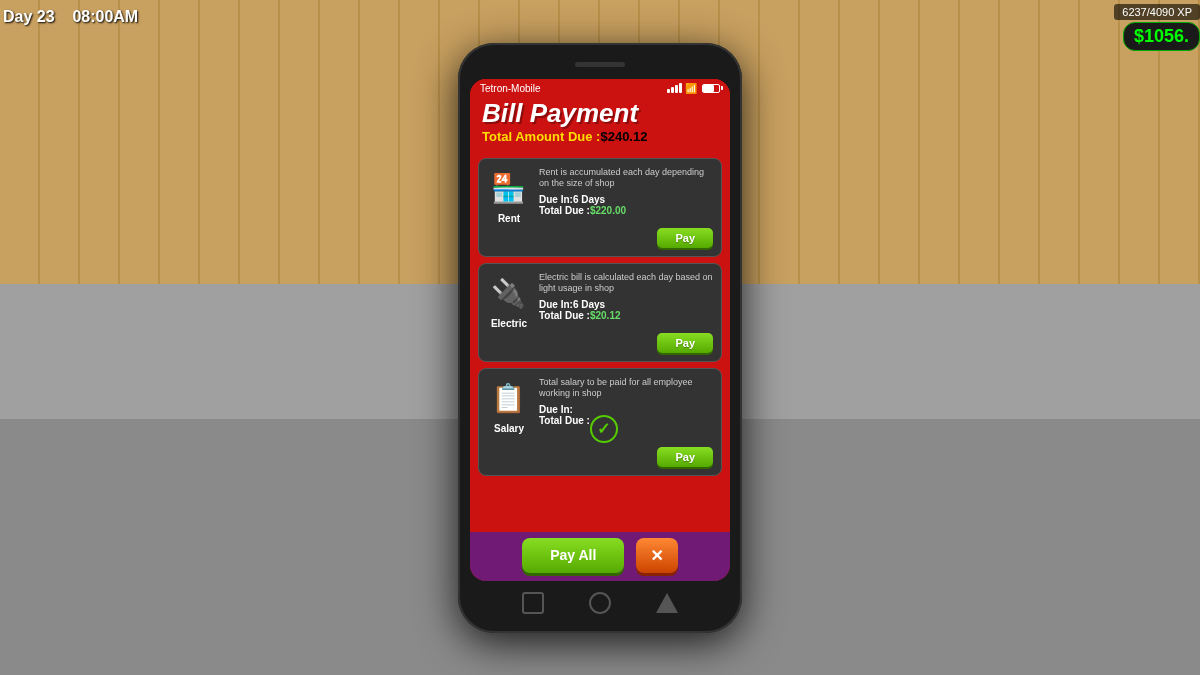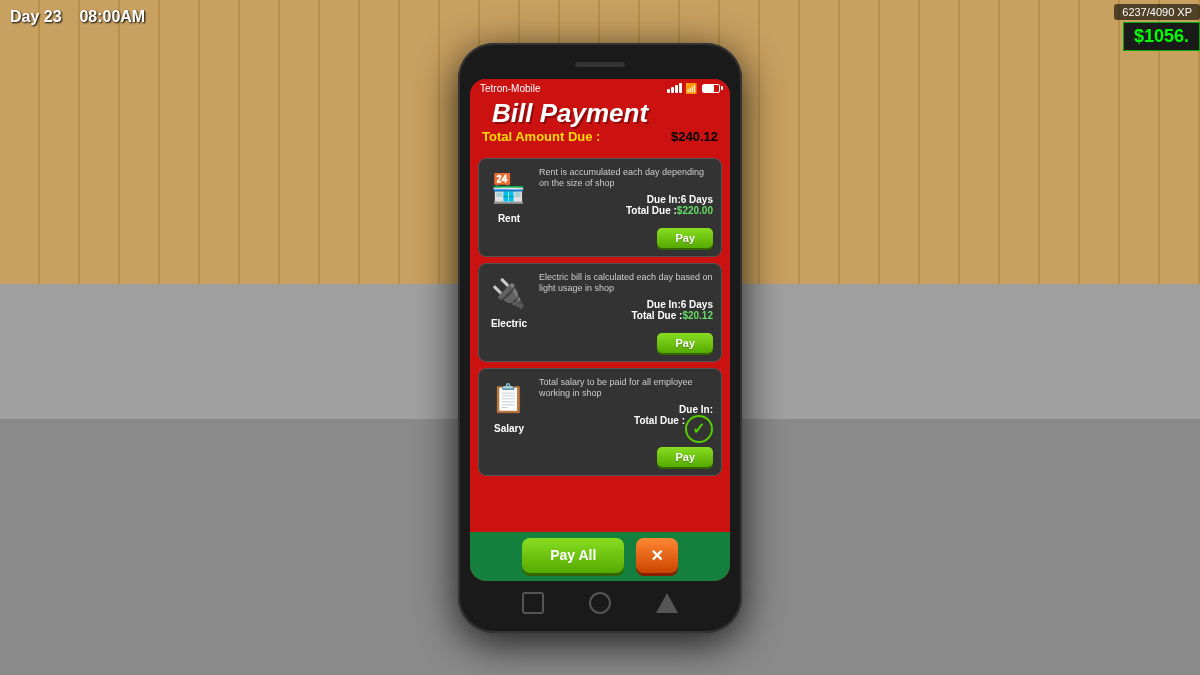--- a/index.html
+++ b/index.html
@@ -39,21 +39,21 @@
       position: absolute;
       bottom: 0; left: 0; right: 0;
       height: 38%;
       background: #8a8a8a;
     }
 
     
     .hud-topleft {
       position: absolute;
       top: 8px;
-      left: 10px;
+      left: 3px;
       color: white;
       font-size: 16px;
       font-weight: bold;
       text-shadow: 1px 1px 2px black;
       z-index: 10;
     }
 
     
     .hud-topright {
       position: absolute;
@@ -73,21 +73,21 @@
       padding: 2px 8px;
       border-radius: 3px;
     }
 
     .money-display {
       background: #1a1a1a;
       color: #00ff00;
       font-size: 18px;
       font-weight: bold;
       padding: 3px 10px;
-      border-radius: 0;
+      border-radius: 12px;
       border: 1px solid #00aa00;
     }
 
     
     .phone-wrapper {
       position: absolute;
       left: 50%;
       top: 50%;
       transform: translate(-50%, -50%);
       z-index: 20;
@@ -197,26 +197,25 @@
       background: #cc1111;
       padding: 2px 12px 8px;
     }
 
     .app-title {
       font-size: 26px;
       font-weight: 900;
       color: white;
       text-shadow: 2px 2px 0px rgba(0,0,0,0.3);
       font-style: italic;
-      margin-left: 10px;
     }
 
     .total-due-row {
       display: flex;
-      justify-content: space-between;
+      justify-content: flex-start;
       align-items: center;
     }
 
     .total-due-label {
       color: #ffdd00;
       font-size: 13px;
       font-weight: bold;
     }
 
     .total-due-amount {
@@ -279,21 +278,21 @@
 
     .bill-description {
       color: #ccc;
       font-size: 9px;
       line-height: 1.3;
       margin-bottom: 4px;
     }
 
     .bill-detail-row {
       display: flex;
-      justify-content: flex-end;
+      justify-content: flex-start;
       font-size: 10px;
     }
 
     .bill-detail-label {
       color: white;
       font-weight: bold;
     }
 
     .bill-detail-value {
       color: #66dd66;
@@ -342,21 +341,21 @@
       display: flex;
       align-items: center;
       justify-content: center;
       color: #55cc00;
       font-size: 16px;
       font-weight: bold;
     }
 
     
     .phone-bottom-btns {
-      background: #15803d;
+      background: #701a75;
       padding: 6px 8px 8px;
       display: flex;
       justify-content: center;
       gap: 12px;
     }
 
     .pay-all-btn {
       background: linear-gradient(180deg, #88dd22, #55aa00);
       color: white;
       font-weight: bold;

